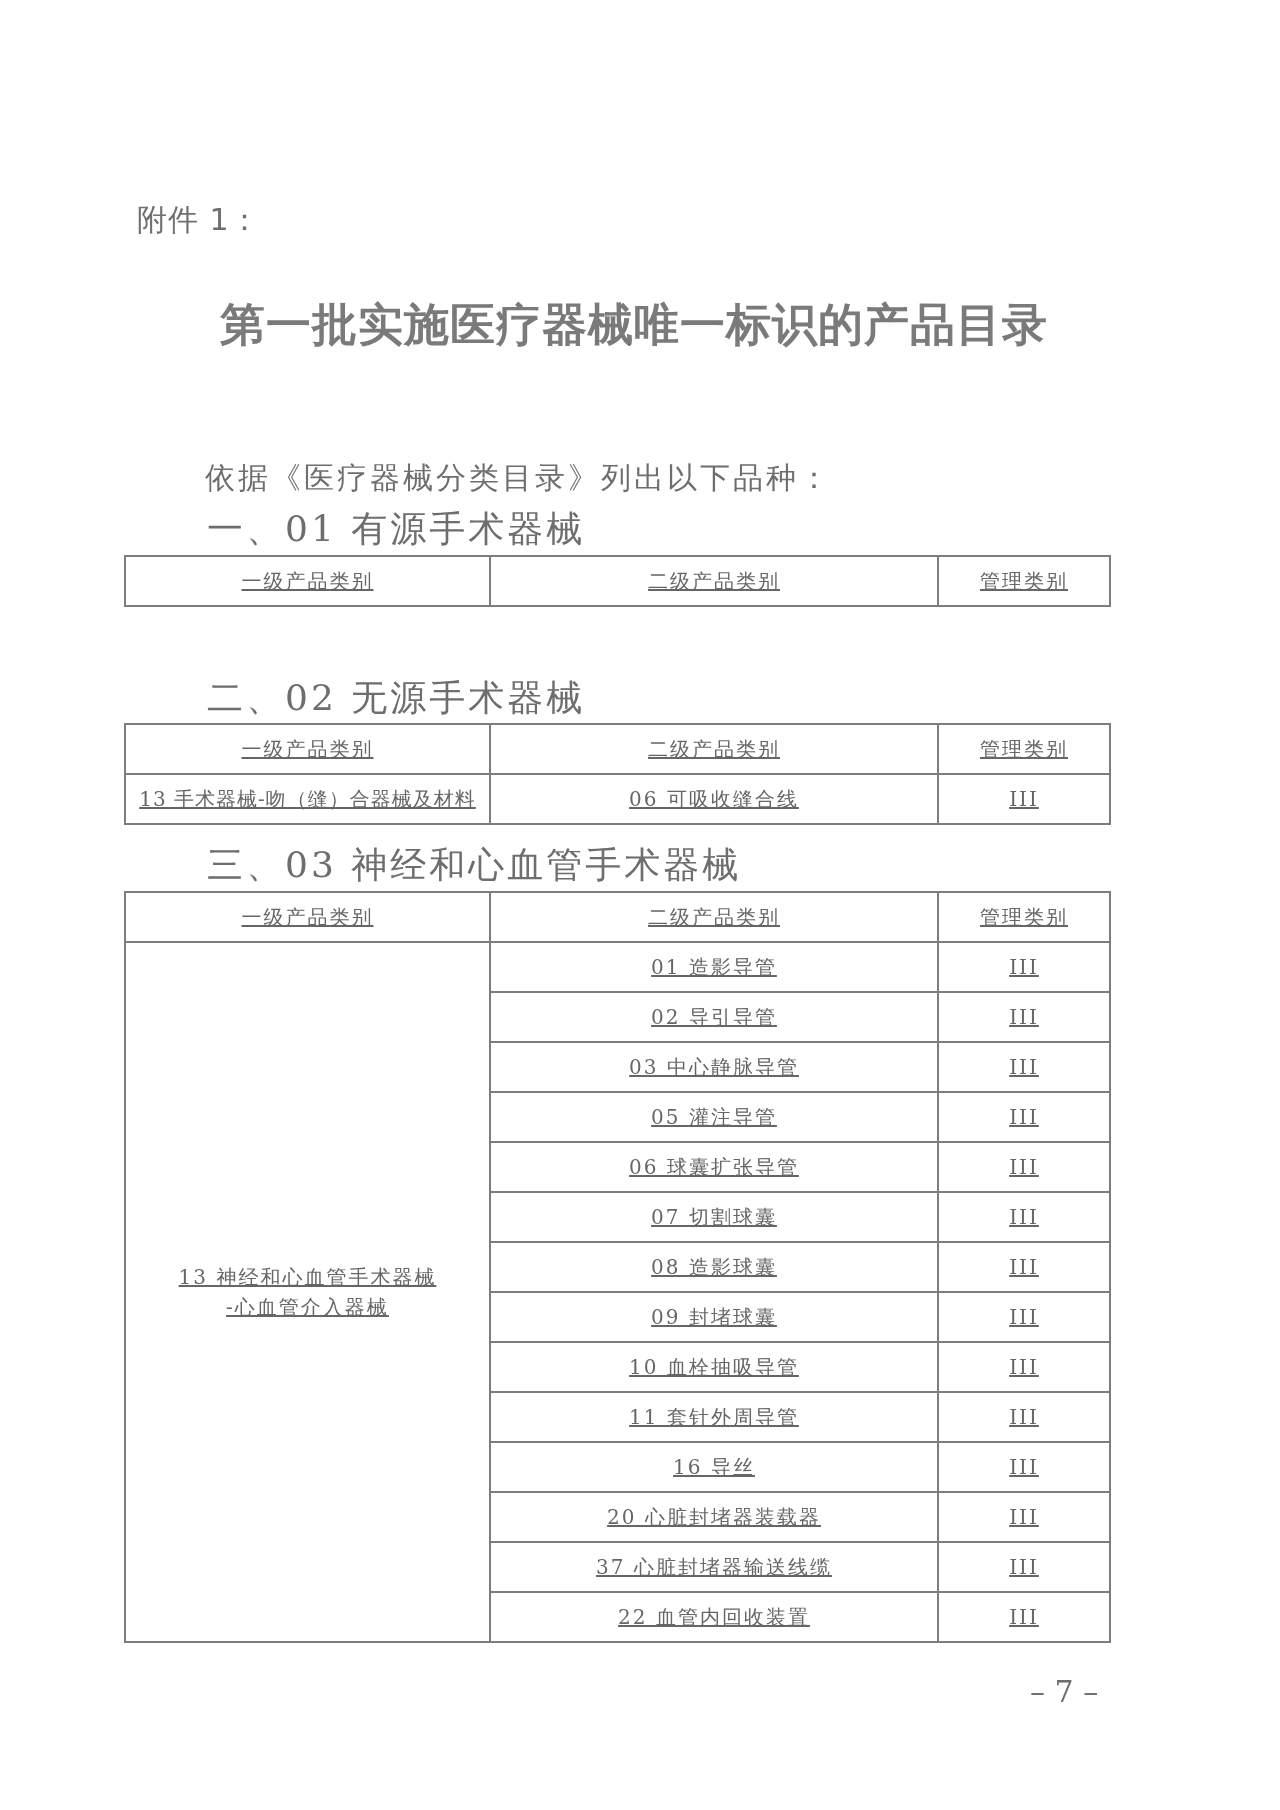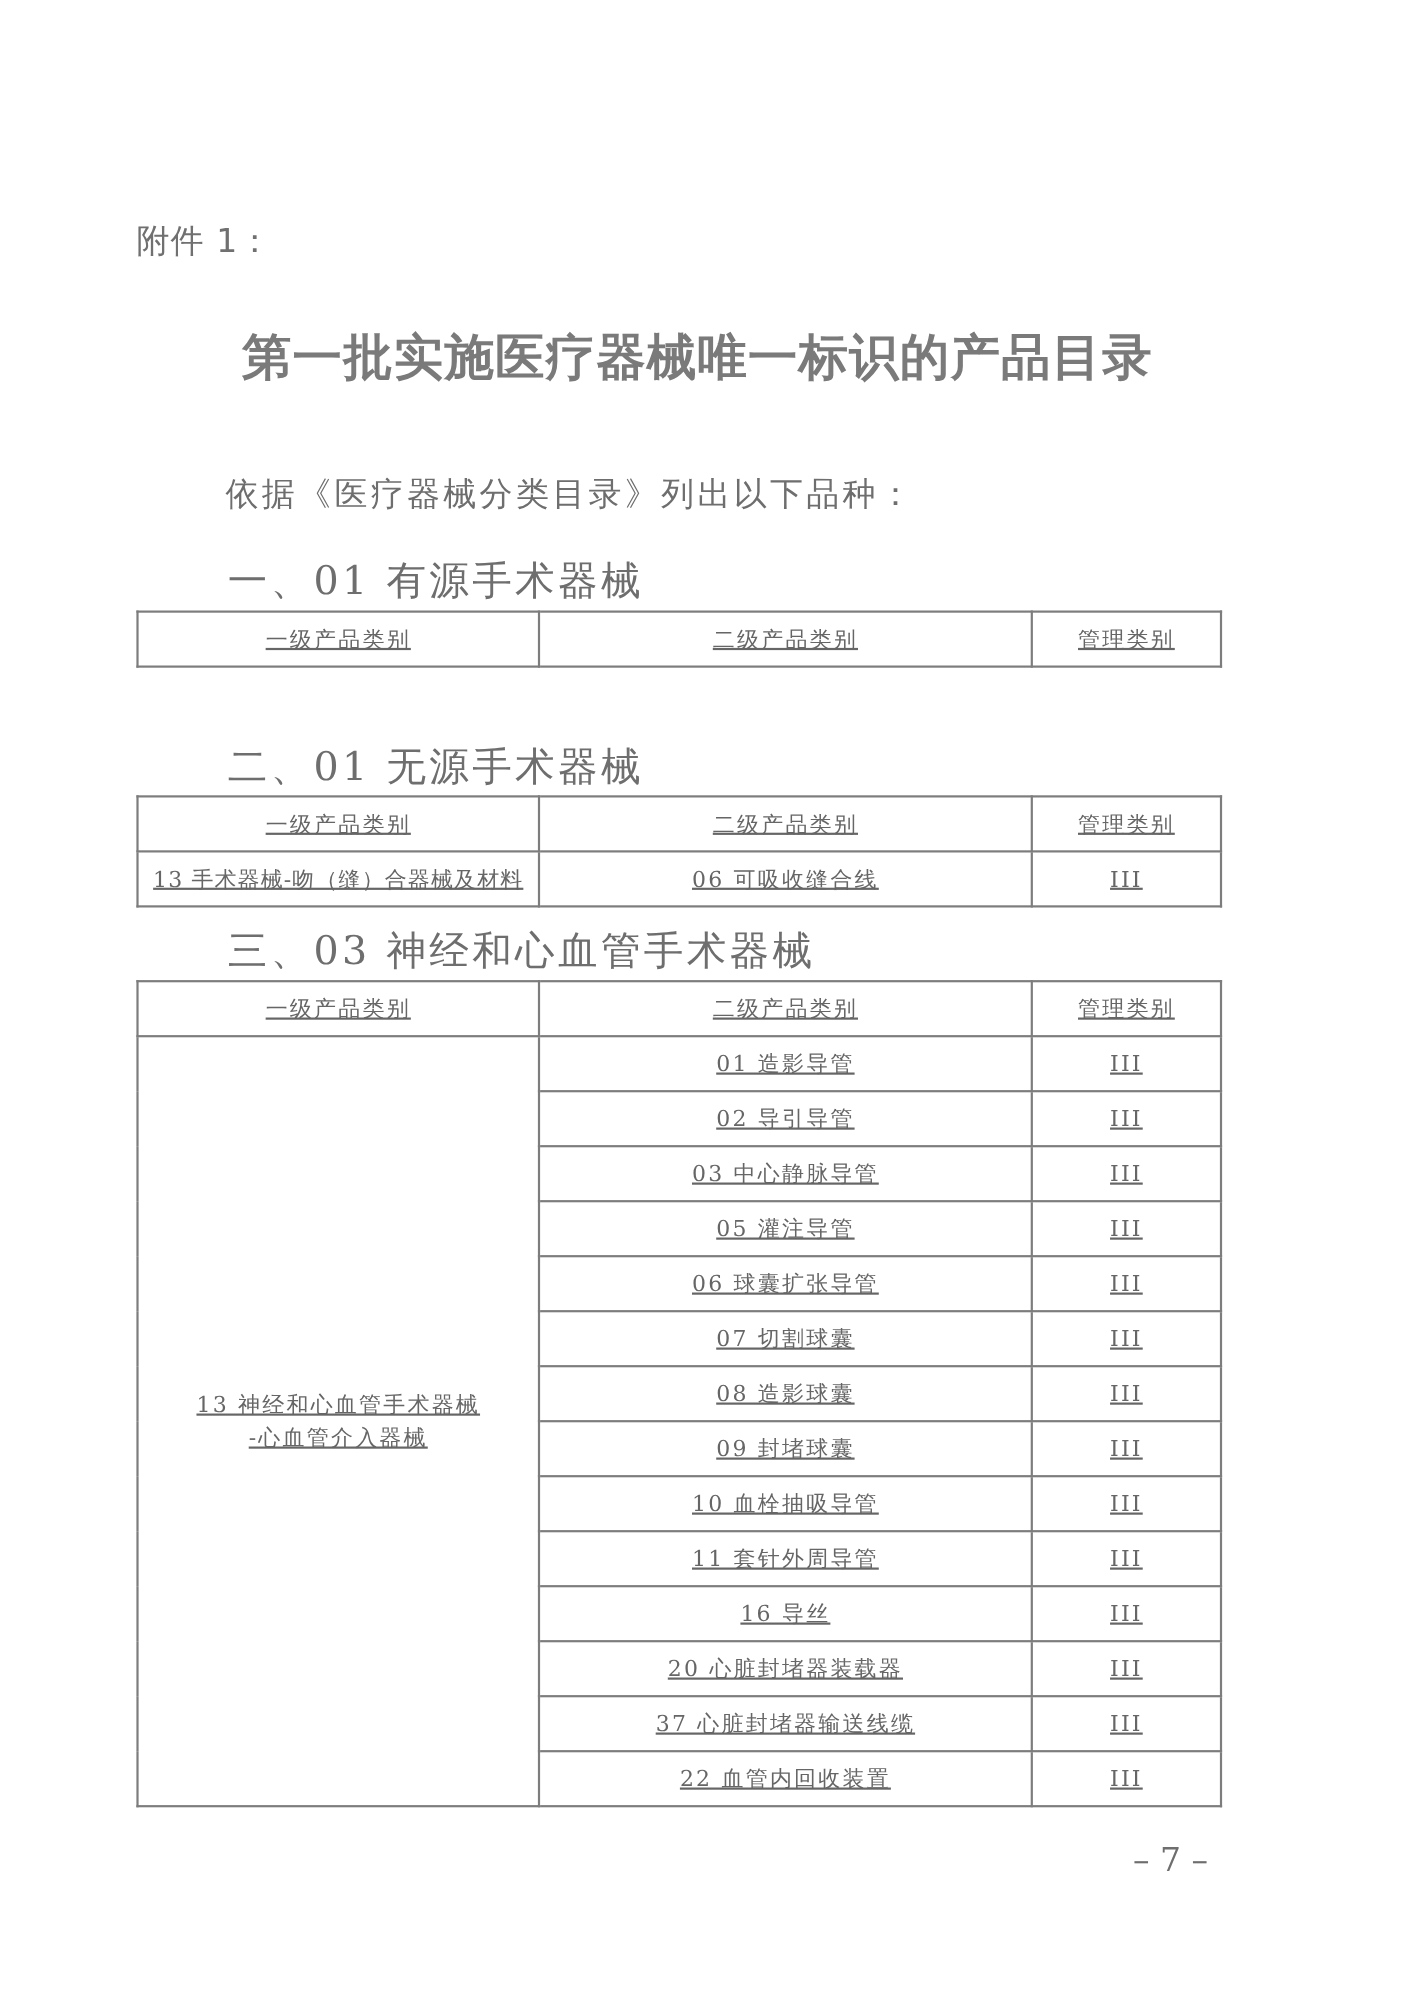--- a/index.html
+++ b/index.html
@@ -1,23 +1,23 @@
 <!DOCTYPE html>
 <html><head>
 <meta charset="utf-8">
 <style>
   html, body { margin: 0; padding: 0; background: #ffffff; }
   body { width: 1280px; height: 1810px; position: relative; overflow: hidden;
          font-family: "DejaVu Serif", "Liberation Serif", serif; color: #6a6a6a; }
   .abs { position: absolute; }
-  .attachment { left: 124px; top: 200px; font-size: 30px; line-height: 40px;
+  .attachment { left: 137px; top: 200px; font-size: 30px; line-height: 40px;
                 font-family: "DejaVu Sans", "Liberation Sans", sans-serif; color: #707070; letter-spacing: 1px; }
   .title { left: 220px; top: 296px; width: 870px; font-size: 45px; line-height: 58px;
            font-weight: bold; color: #7a7a7a; letter-spacing: 1px; white-space: nowrap; }
-  .intro { left: 205px; top: 428px; font-size: 30px; line-height: 44px; color: #6e6e6e; letter-spacing: 3px; white-space: nowrap; }
+  .intro { left: 205px; top: 456px; font-size: 30px; line-height: 44px; color: #6e6e6e; letter-spacing: 3px; white-space: nowrap; }
   .section-heading { left: 207px; font-size: 36px; line-height: 40px; color: #6e6e6e; letter-spacing: 3px; white-space: nowrap; }
   table.cat { position: absolute; left: 124px; width: 985px; border-collapse: collapse; table-layout: fixed; }
   table.cat td, table.cat th { border: 2px solid #7d7d7d; text-align: center; vertical-align: middle;
                                font-weight: normal; font-size: 20px; color: #666666; letter-spacing: 2px; padding: 0; text-decoration: underline; }
   table.cat col.c1 { width: 365px; }
   table.cat col.c2 { width: 448px; }
   table.cat col.c3 { width: 172px; }
   .t1 { top: 555px; } .t1 tr { height: 50px; }
   .t2 { top: 723px; } .t2 tr { height: 50px; }
   .t3 { top: 891px; } .t3 tr { height: 50px; }
@@ -40,21 +40,21 @@
     </colgroup>
   <tbody>
       <tr>
     <th>一级产品类别</th>
     <th>二级产品类别</th>
     <th>管理类别</th>
   </tr>
 </tbody>
   </table>
 
-<div class="abs section-heading" style="top:678px;">二、01 无源手术器械</div>
+<div class="abs section-heading" style="top:678px;">二、02 无源手术器械</div>
 <table class="cat t2">
   <colgroup>
       <col class="c1">
       <col class="c2">
       <col class="c3">
     </colgroup>
   <tbody>
       <tr>
     <th>一级产品类别</th>
     <th>二级产品类别</th>

